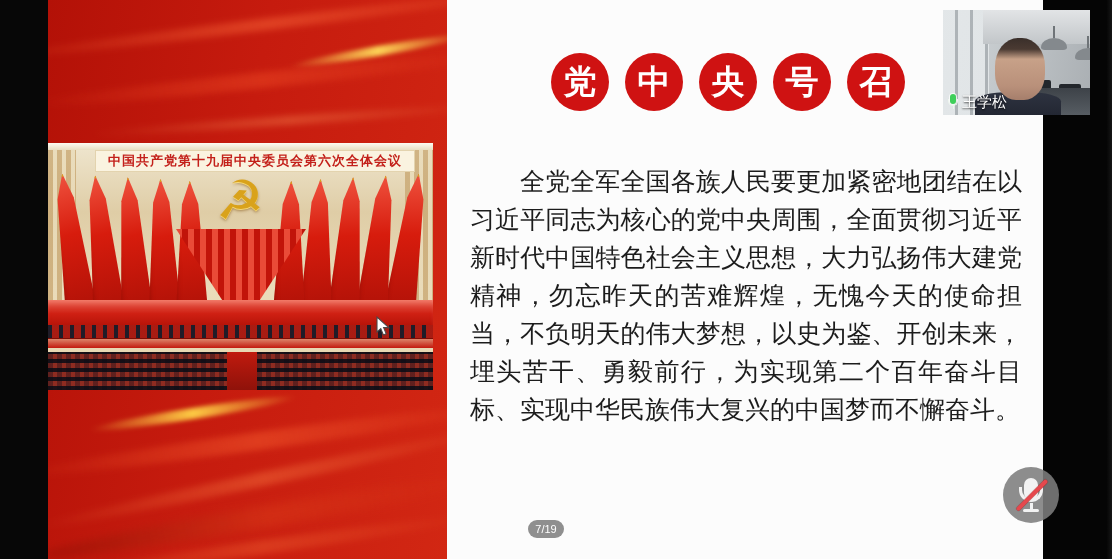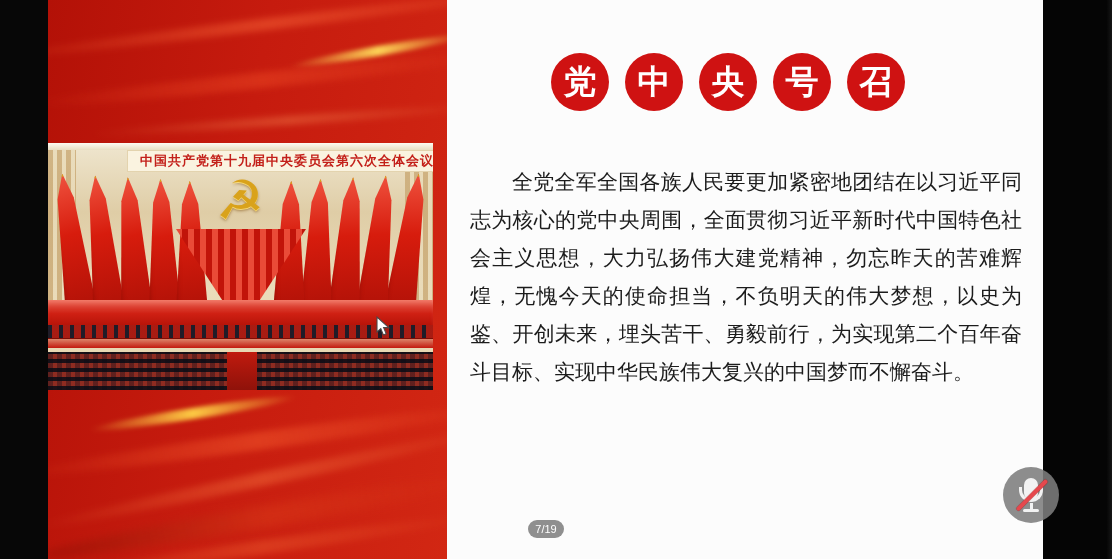--- a/index.html
+++ b/index.html
@@ -37,21 +37,21 @@
   
   .photo { position:absolute; left:0; top:143px; width:385px; height:247px; overflow:hidden;
     background:linear-gradient(180deg,#efe6cf 0%,#dfcda6 28%,#eadcba 60%,#e6d4ae 100%); }
   .photo .ceiling { position:absolute; left:0; top:0; width:100%; height:7px;
     background:linear-gradient(180deg,#fdfaf2,#e8ddc2); }
   .photo .side { position:absolute; top:7px; width:28px; height:160px;
     background:repeating-linear-gradient(90deg,#c9a873 0 5px,#e9dbb9 5px 9px); opacity:.8; }
   .photo .side.l { left:0; } .photo .side.r { right:0; }
   .banner { position:absolute; left:47px; top:7px; width:320px; height:22px; background:#faf3e0;
     border:1px solid #e3d3ae; display:flex; align-items:center; justify-content:center;
-    color:#c3201a; font-weight:bold; font-size:13px; letter-spacing:1px; white-space:nowrap;margin-left:32px; }
+    color:#c3201a; font-weight:bold; font-size:13px; letter-spacing:1px; white-space:nowrap; }
   .emblem { position:absolute; left:162px; top:28px; width:60px; height:60px; text-align:center;
     font-size:54px; line-height:60px; color:#d9a21b;
     text-shadow:0 1px 0 #f6d877, 0 2px 3px rgba(120,70,0,.55); font-family:"DejaVu Sans",sans-serif; }
   .flag { position:absolute; width:34px; height:150px;
     clip-path:polygon(50% 0,74% 16%,100% 100%,0 100%,26% 16%);
     background:linear-gradient(172deg,#f05440 0%,#d71c0d 40%,#a80f06 100%);
     box-shadow:inset 3px 0 4px rgba(130,10,0,.5); }
   .flag::before { content:""; position:absolute; top:-7px; left:15px; width:4px; height:10px;
     background:#d9a21b; border-radius:2px; }
   .curtain { position:absolute; left:128px; top:86px; width:130px; height:96px;
@@ -73,21 +73,21 @@
     background:linear-gradient(180deg,#c01a0e,#8f120a); }
 
   .cursor { position:absolute; left:328px; top:316px; z-index:5; }
 
   
   .white-panel { position:absolute; left:447px; top:0; width:596px; height:559px; background:#fcfcfc; }
   .title-row { position:absolute; left:104px; top:53px; display:flex; gap:16px; }
   .title-circle { width:58px; height:58px; border-radius:50%; background:#cf1212;
     color:#fff; font-size:33px; font-weight:bold; display:flex; align-items:center; justify-content:center; }
   .body-text { position:absolute; left:23px; top:163px; width:552px; font-family:"Liberation Serif","DejaVu Serif",serif;
-    font-size:21px; line-height:38px; color:#1c1c1c; text-align:justify; text-indent:2em; }
+    font-size:25px; line-height:38px; color:#1c1c1c; text-align:justify; text-indent:2em; }
   .page-pill { position:absolute; left:81px; top:520px; min-width:36px; height:18px; padding:0 7px;
     background:#8f8f8f; border-radius:9px; color:#fff; font-size:11px; line-height:18px; text-align:center; }
 
   
   .video-tile { position:absolute; left:943px; top:10px; width:147px; height:105px; overflow:hidden;
     background:linear-gradient(105deg,#d7dadc 0%,#c3c8cb 40%,#a9aeb2 100%); z-index:20; }
   .win { position:absolute; left:0; top:0; width:46px; height:105px;
     background:repeating-linear-gradient(90deg,#e4e8ea 0 12px,#aab0b4 12px 15px); opacity:.9; }
   .ceiling2 { position:absolute; left:40px; top:0; width:107px; height:34px;
     background:linear-gradient(180deg,#e2e4e6,#c2c6c9); }
@@ -190,20 +190,39 @@
       <div class="title-circle">
           <span>召</span>
         </div>
     </div>
     <p class="body-text">全党全军全国各族人民要更加紧密地团结在以习近平同志为核心的党中央周围，全面贯彻习近平新时代中国特色社会主义思想，大力弘扬伟大建党精神，勿忘昨天的苦难辉煌，无愧今天的使命担当，不负明天的伟大梦想，以史为鉴、开创未来，埋头苦干、勇毅前行，为实现第二个百年奋斗目标、实现中华民族伟大复兴的中国梦而不懈奋斗。</p>
     <div class="page-pill">7/19</div>
   </div>
 
   <div class="strip right"></div>
 
+  <div class="video-tile">
+    <div class="win"></div>
+    <div class="ceiling2"></div>
+    <div class="lamp one"></div>
+    <div class="lamp two"></div>
+    <div class="monitor m1"></div>
+    <div class="monitor m2"></div>
+    <div class="desk2"></div>
+    <div class="torso"></div>
+    <div class="head"></div>
+    <div class="name-tag">
+      <span class="mic-sm">
+        <span class="cap"></span>
+          <span class="arc"></span>
+          <span class="base"></span>
+      </span>
+      <span>王学松</span>
+    </div>
+  </div>
 
   <button class="mic-btn">
     <span class="arc"></span>
     <span class="cap"></span>
     <span class="stem"></span>
     <span class="foot"></span>
     <span class="slash"></span>
   </button>
 
 </div>

